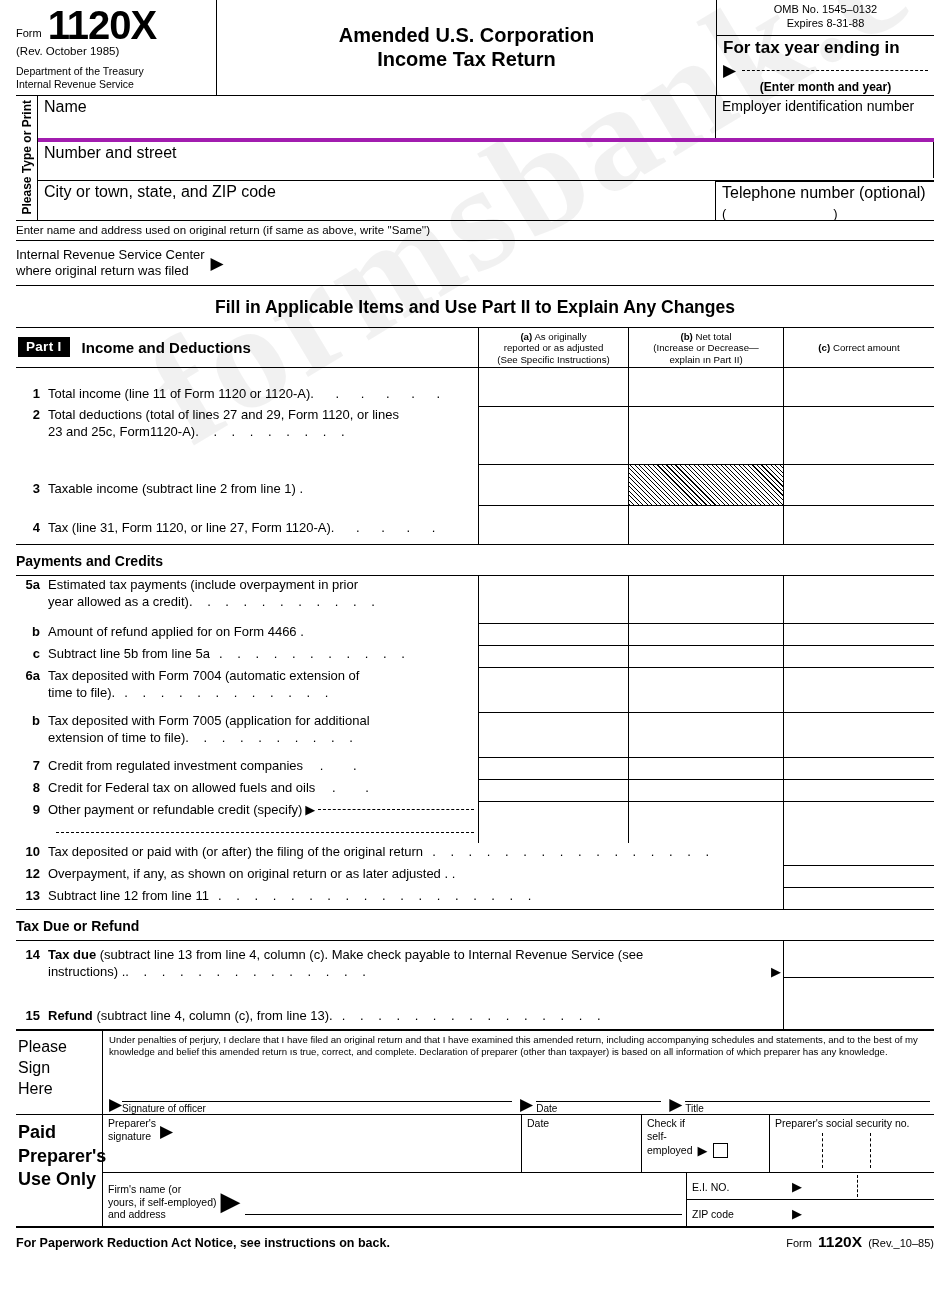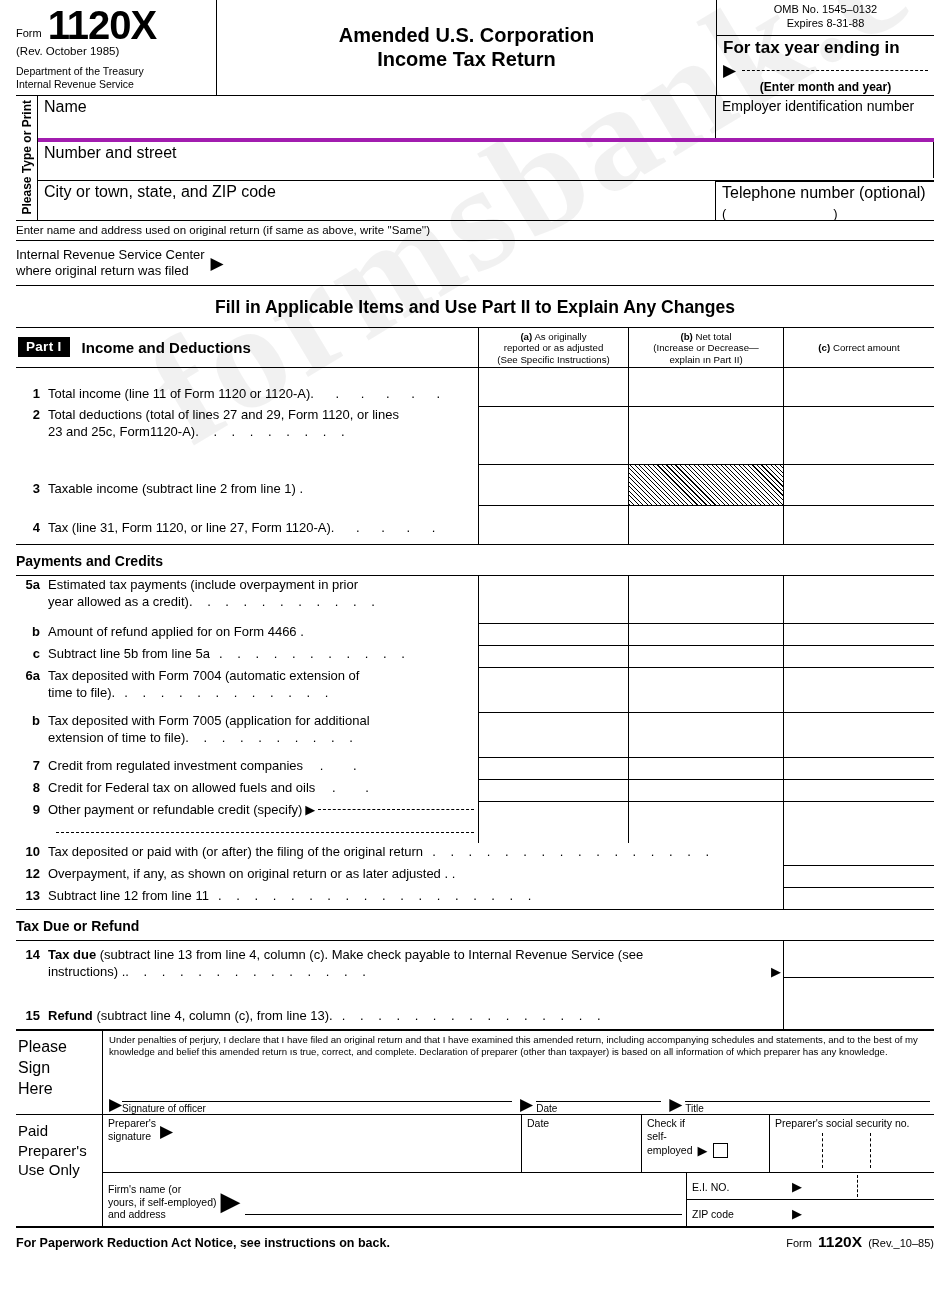--- a/index.html
+++ b/index.html
@@ -127,21 +127,21 @@
   .sig-l div { font-size: 16px; font-weight: normal; line-height: 1.3; }
   .sig-r { flex: 1; border-left: 1.1px solid #000; padding: 3px 4px 0 6px; }
   .perjury { font-size: 9.6px; line-height: 1.27; }
   .siglines { display: flex; align-items: flex-end; gap: 0; margin-top: 30px; }
   .sigrule { border-bottom: 1.1px solid #000; height: 14px; }
   .sigcap { font-size: 10px; padding-top: 1px; }
 
   
   .prep { display: flex; border-top: 1.6px solid #000; border-bottom: 2.2px solid #000; }
   .prep-l { width: 86px; padding: 6px 0 0 2px; }
-  .prep-l div { font-size: 15px; font-weight: normal; line-height: 1.3; }
+  .prep-l div { font-size: 18px; font-weight: bold; line-height: 1.3; }
   .prep-r { flex: 1; border-left: 1.1px solid #000; }
   .prow1 { display: flex; height: 57px; }
   .prow2 { display: flex; border-top: 1.1px solid #000; height: 54px; }
   .pcell { padding: 2px 4px 0 5px; font-size: 10.5px; line-height: 1.22; }
   .bdr-l { border-left: 1.1px solid #000; }
   .chk { width: 15px; height: 15px; border: 1.3px solid #000; display:inline-block; vertical-align: middle;}
   .ssn-cell { width: 165px; position: relative; }
   .ssn-ticks { position: absolute; top: 18px; bottom: 4px; left: 0; right: 0; }
   .ssn-tick { position: absolute; top: 0; bottom: 0; border-left: 1.2px dashed #000; }
 

